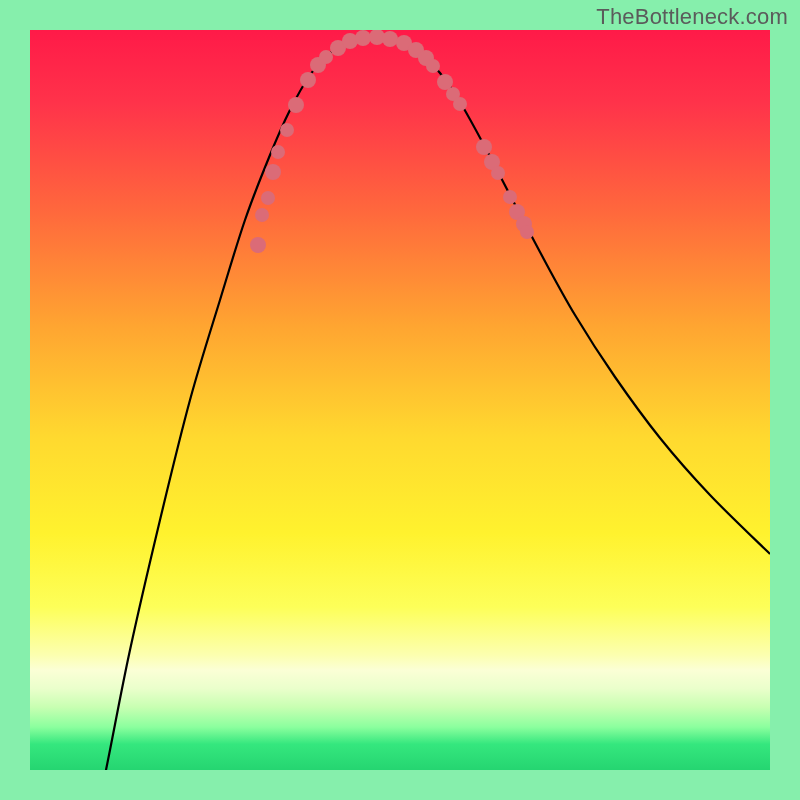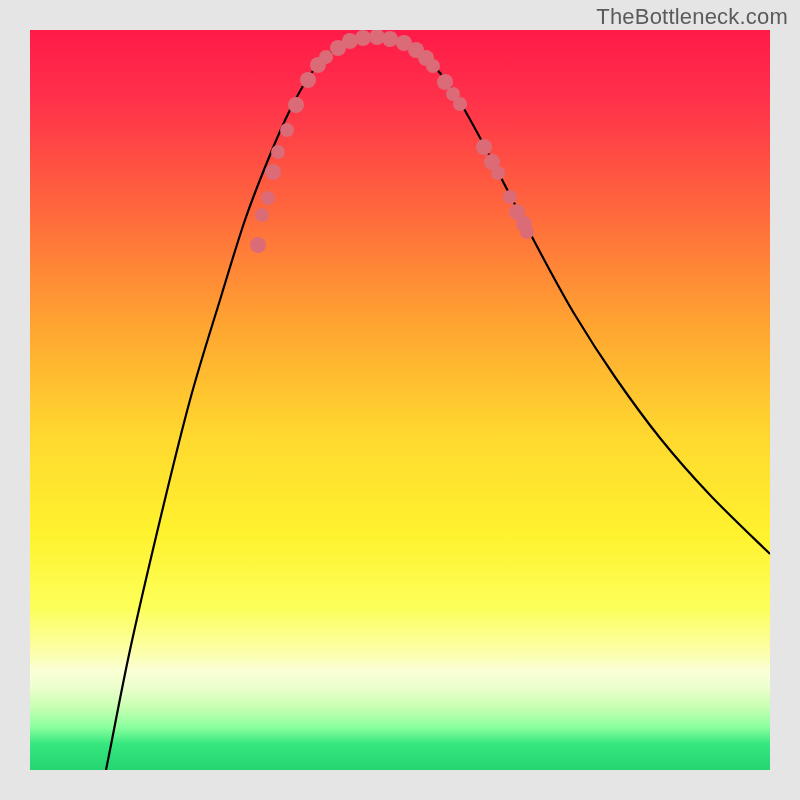--- a/index.html
+++ b/index.html
@@ -9,21 +9,21 @@
     height: 800px;
     background: #000;
     overflow: hidden;
   }
   .frame {
     position: absolute;
     left: 0;
     top: 0;
     width: 800px;
     height: 800px;
-    background: #e5e5e5;
+    background: #86efac;
   }
   .plot {
     position: absolute;
     left: 30px;
     top: 30px;
     width: 740px;
     height: 740px;
     overflow: hidden;
   }
   .gradient {

